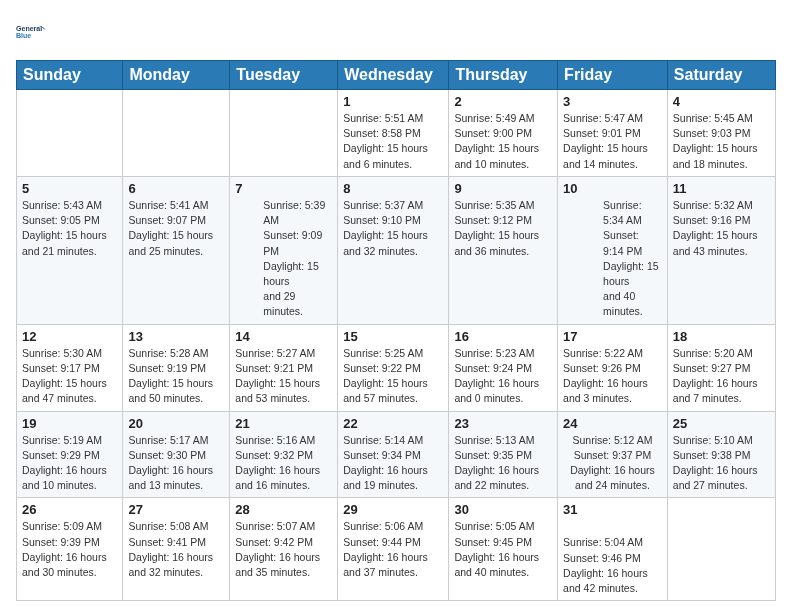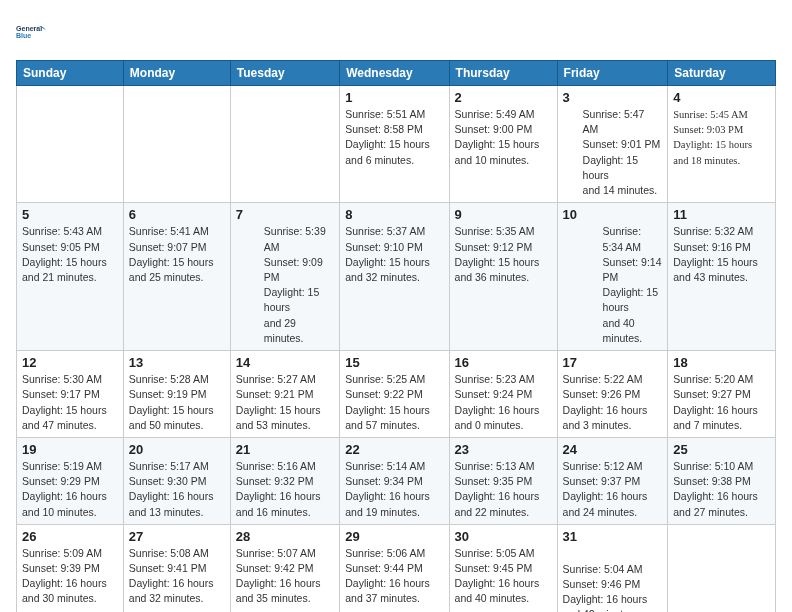--- a/index.html
+++ b/index.html
@@ -40,21 +40,21 @@
     table {
       width: 100%;
       border-collapse: collapse;
       font-size: 11px;
     }
     thead tr th {
       background: #2a7ab5;
       color: #fff;
       padding: 5px 6px;
       text-align: left;
-      font-size: 12px;
+      font-size: 16px;
       font-weight: bold;
       border: 1px solid #1a5a8a;
     }
     tbody tr td {
       border: 1px solid #ccc;
       vertical-align: top;
       padding: 4px 5px;
       height: 80px;
       width: 113px;
       background: #fff;
@@ -121,28 +121,28 @@
         </td>
         <td>
           <span class="day-num">2</span>
           <div class="day-info" style="white-space: pre-line;">Sunrise: 5:49 AM
 Sunset: 9:00 PM
 Daylight: 15 hours
 and 10 minutes.</div>
         </td>
         <td>
           <span class="day-num">3</span>
-          <div class="day-info" style="white-space: pre-line; margin-left: 20px;">Sunrise: 5:47 AM
+          <div class="day-info" style="white-space: pre-line;">Sunrise: 5:47 AM
 Sunset: 9:01 PM
 Daylight: 15 hours
 and 14 minutes.</div>
         </td>
         <td>
           <span class="day-num">4</span>
-          <div class="day-info" style="white-space: pre-line; font-family: Liberation Serif, serif;">Sunrise: 5:45 AM
+          <div class="day-info" style="white-space: pre-line;">Sunrise: 5:45 AM
 Sunset: 9:03 PM
 Daylight: 15 hours
 and 18 minutes.</div>
         </td>
       </tr>
       <tr>
         <td>
           <span class="day-num">5</span>
           <div class="day-info" style="white-space: pre-line;">Sunrise: 5:43 AM
 Sunset: 9:05 PM
@@ -274,21 +274,21 @@
         </td>
         <td>
           <span class="day-num">23</span>
           <div class="day-info" style="white-space: pre-line;">Sunrise: 5:13 AM
 Sunset: 9:35 PM
 Daylight: 16 hours
 and 22 minutes.</div>
         </td>
         <td>
           <span class="day-num">24</span>
-          <div class="day-info" style="white-space: pre-line;">Sunrise: 5:12 AM
+          <div class="day-info" style="white-space: pre-line; text-align: center;">Sunrise: 5:12 AM
 Sunset: 9:37 PM
 Daylight: 16 hours
 and 24 minutes.</div>
         </td>
         <td>
           <span class="day-num">25</span>
           <div class="day-info" style="white-space: pre-line;">Sunrise: 5:10 AM
 Sunset: 9:38 PM
 Daylight: 16 hours
 and 27 minutes.</div>

